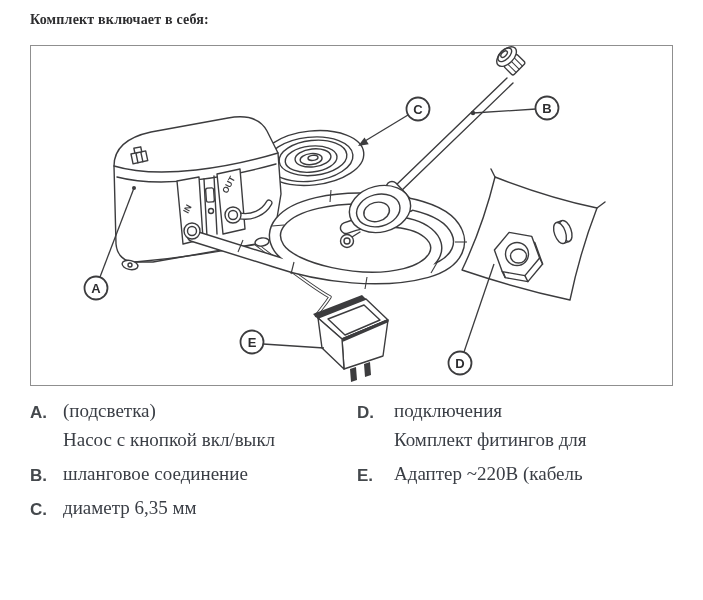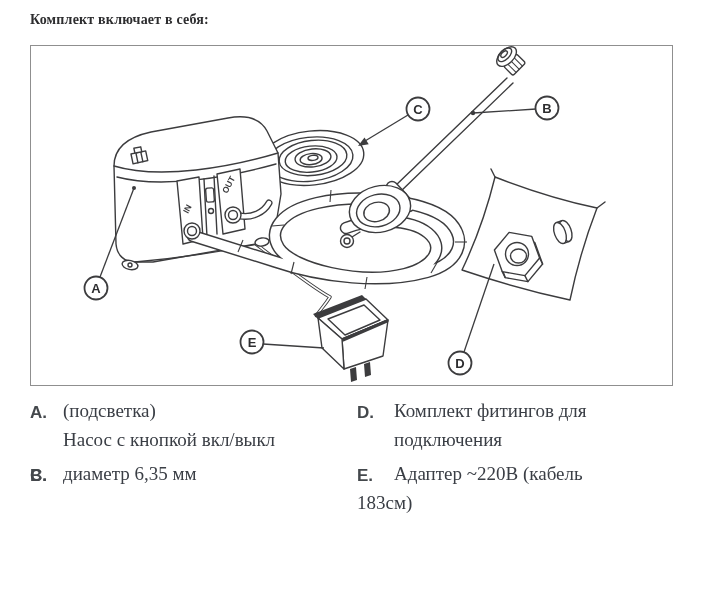--- a/index.html
+++ b/index.html
@@ -212,31 +212,31 @@
 
 <section class="legend">
   <div class="legend-col col-left">
     <div class="legend-item">
       <span class="legend-label">A.</span>
       <div class="legend-line">(подсветка)</div>
       <div class="legend-line">Насос с кнопкой вкл/выкл</div>
     </div>
     <div class="legend-item">
       <span class="legend-label">B.</span>
+      <div class="legend-line">шланговое соединение</div>
     </div>
     <div class="legend-item">
       <span class="legend-label">C.</span>
       <div class="legend-line">диаметр 6,35 мм</div>
     </div>
   </div>
   <div class="legend-col col-right">
     <div class="legend-item">
       <span class="legend-label">D.</span>
+      <div class="legend-line">подключения</div>
       <div class="legend-line">Комплект фитингов для</div>
-      <div class="legend-line">подключения</div>
     </div>
     <div class="legend-item">
       <span class="legend-label">E.</span>
       <div class="legend-line">Адаптер ~220В (кабель</div>
-      <div class="legend-line outdent">183см)</div>
     </div>
   </div>
 </section>
 
 </body></html>

